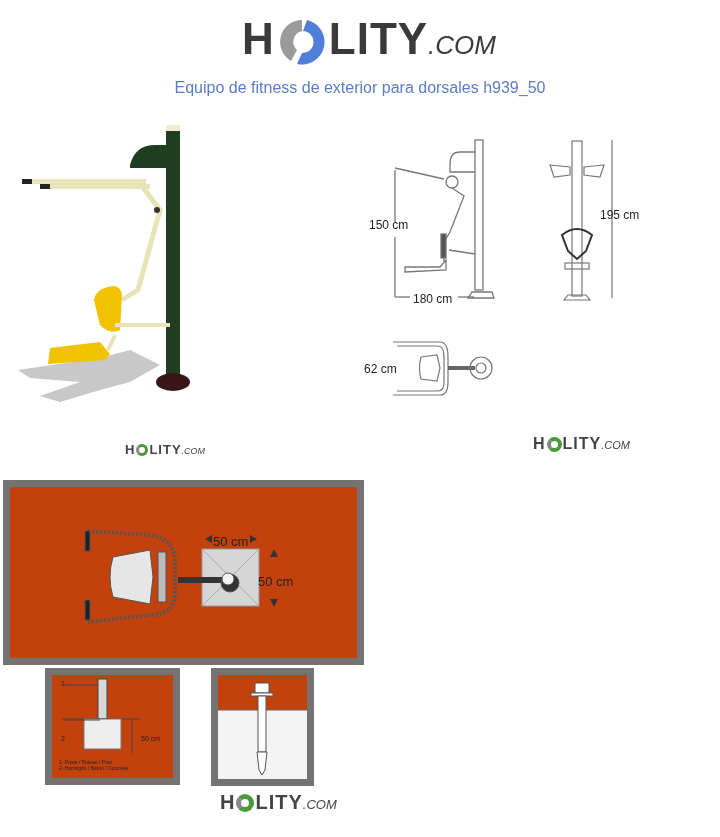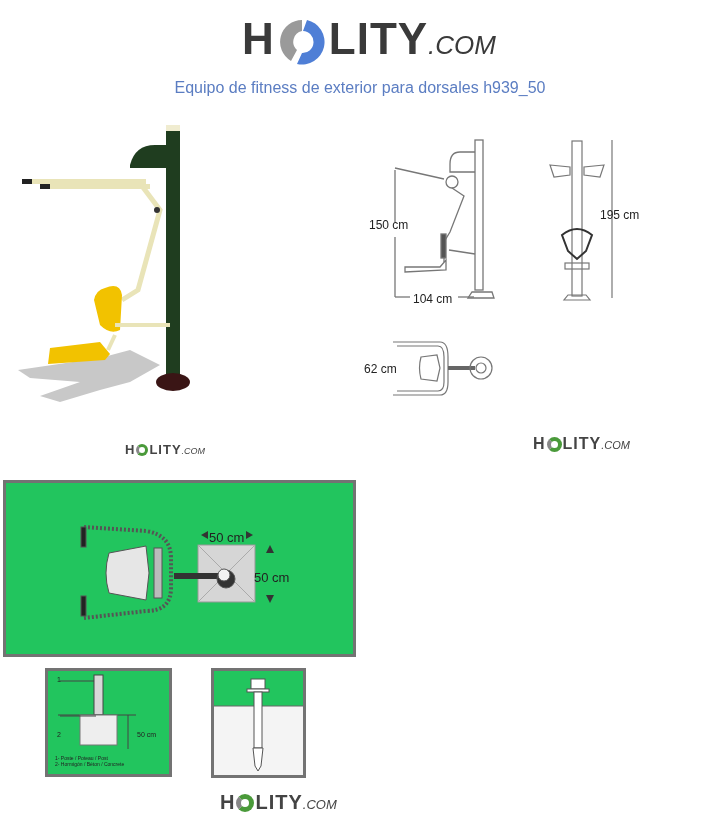--- a/index.html
+++ b/index.html
@@ -3,21 +3,21 @@
 <meta charset="utf-8">
 <style>
   html, body { margin:0; padding:0; background:#ffffff; }
   body { width:720px; height:837px; position:relative; overflow:hidden; font-family:"Liberation Sans", sans-serif; }
   .abs { position:absolute; }
   .logo { display:flex; align-items:baseline; font-family:"Liberation Sans", sans-serif; font-weight:bold; color:#3a3a3a; letter-spacing:1px; }
   .logo .dotcom { font-weight:normal; letter-spacing:0;font-style:italic; }
   .logo .o-mark { display:inline-block; position:relative; }
   .title { color:#5b7dc2; font-weight:normal; font-size:16px; text-align:center; width:720px; top:79px; left:0; }
   .label { font-family:"Liberation Sans", sans-serif; color:#222; font-size:12px; }
-  .frame { border:3px solid #737373; background:#22c55e; }
+  .frame { border:7px solid #737373; background:#c2410c; }
 </style>
 </head>
 <body>
 
 <div class="abs logo" style="left:242px; top:14px; font-size:44px; height:56px;">
   <span>H</span>
   <span class="o-mark" style="width:50px; height:50px; margin:0 2px; align-self:center;">
     <svg width="50" height="50" viewBox="0 0 50 50">
       <path d="M25 3 A22 22 0 0 0 14 44 L20 33 A11 11 0 0 1 25 14 Z" fill="#9a9a9a"></path>
       <path d="M30 3 A22 22 0 0 1 20 47 L25 36 A11 11 0 0 0 26 14 Z" fill="#4f7fd6"></path>
@@ -70,21 +70,21 @@
       <line x1="87" y1="118" x2="113" y2="122"></line>
       <path d="M43 135 L78 135 L84 128 L84 138 L43 140 Z"></path>
       <line x1="33" y1="38" x2="33" y2="90"></line>
       <line x1="33" y1="105" x2="33" y2="165"></line>
       <line x1="33" y1="165" x2="48" y2="165"></line>
       <line x1="96" y1="165" x2="112" y2="165"></line>
     </g>
   </svg>
 </div>
 <div class="abs label" style="left:369px; top:218px;">150 cm</div>
-<div class="abs label" style="left:413px; top:292px;">104 cm</div>
+<div class="abs label" style="left:413px; top:292px;">180 cm</div>
 
 <div class="abs" style="left:540px; top:135px; width:80px; height:170px;">
   <svg width="80" height="170" viewBox="0 0 80 170">
     <g stroke="#777" fill="none" stroke-width="1.2">
       <rect x="32" y="6" width="10" height="155"></rect>
       <path d="M28 160 L46 160 L50 165 L24 165 Z"></path>
       <path d="M10 30 L30 32 L30 40 L14 42 Z"></path>
       <path d="M64 30 L44 32 L44 40 L60 42 Z"></path>
       <path d="M22 100 Q37 88 52 100 L46 116 L37 124 L28 116 Z" stroke="#333" stroke-width="2"></path>
       <rect x="25" y="128" width="24" height="6"></rect>

